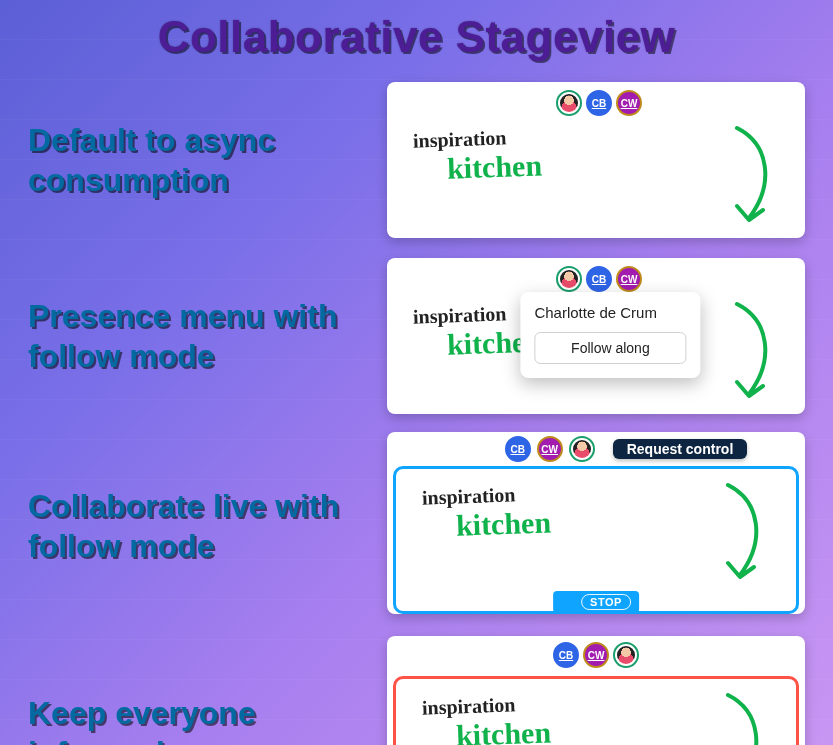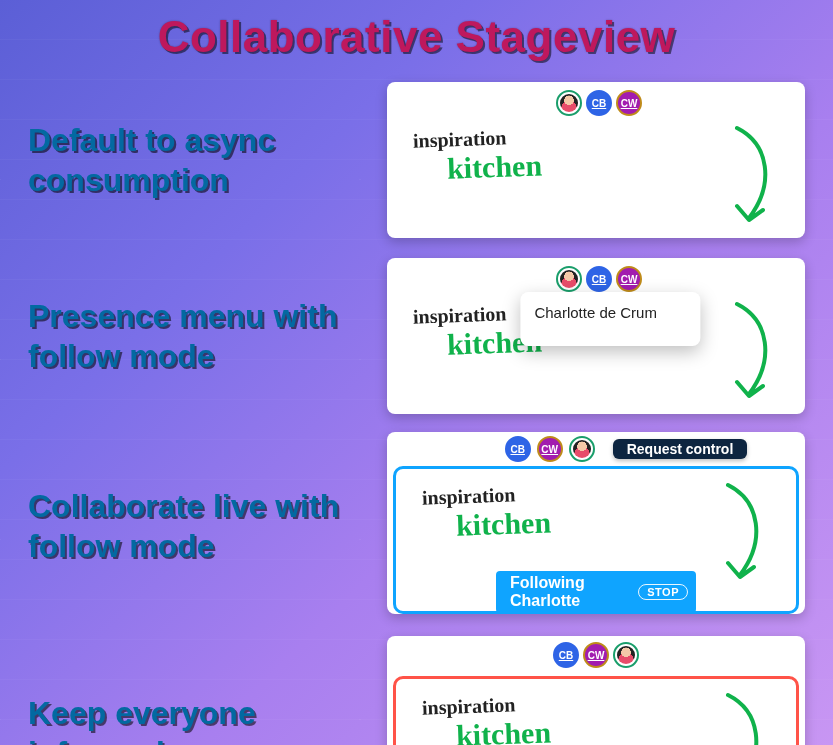--- a/index.html
+++ b/index.html
@@ -17,21 +17,21 @@
     content: "";
     position: absolute; inset: 0;
     background-image:
       linear-gradient(60deg, rgba(255,255,255,.05) 1px, transparent 1px),
       linear-gradient(-60deg, rgba(255,255,255,.05) 1px, transparent 1px),
       linear-gradient(0deg, rgba(255,255,255,.03) 1px, transparent 1px);
     background-size: 180px 180px, 180px 180px, 40px 40px;
     pointer-events: none;
   }
   h1.page-title {
-    color: #be185d;
+    color: #4c1d95;
     font-size: 44px;
     font-weight: 800;
     text-align: center;
     letter-spacing: .5px;
     text-shadow: 2px 2px 0 rgba(0,0,0,.5), 0 0 2px rgba(0,0,0,.3);
     margin-bottom: 18px;
     position: relative;
   }
   .rows { position: relative; }
   .row {
@@ -240,20 +240,21 @@
         </div>
         <div class="board">
           <span class="script-insp">inspiration</span>
           <span class="script-kitchen">kitchen</span>
           <svg class="arrow" viewBox="0 0 84 110">
             <path d="M40 6 C72 22 78 62 52 96 M40 84 L52 98 L66 88"></path>
           </svg>
         </div>
         <div class="popover">
           <div class="p-name">Charlotte de Crum</div>
+          <button class="p-btn">Follow along</button>
         </div>
       </div>
     </div>
   </div>
 
   <div class="row h3">
     <div class="row-label">Collaborate live with follow mode</div>
     <div class="card-wrap">
       <div class="outer-canvas">
         <div class="header-row3">
@@ -264,21 +265,20 @@
         </div>
         <div class="inner card bordered-blue" style="box-shadow:none;">
           <div class="board">
             <span class="script-insp">inspiration</span>
             <span class="script-kitchen">kitchen</span>
             <svg class="arrow" viewBox="0 0 84 110">
               <path d="M40 6 C72 22 78 62 52 96 M40 84 L52 98 L66 88"></path>
             </svg>
           </div>
           <div class="status-bar blue">
-            <span>Following Charlotte</span>
             <span class="stop">STOP</span>
           </div>
         </div>
       </div>
     </div>
   </div>
 
   <div class="row h3">
     <div class="row-label">Keep everyone informed</div>
     <div class="card-wrap">

